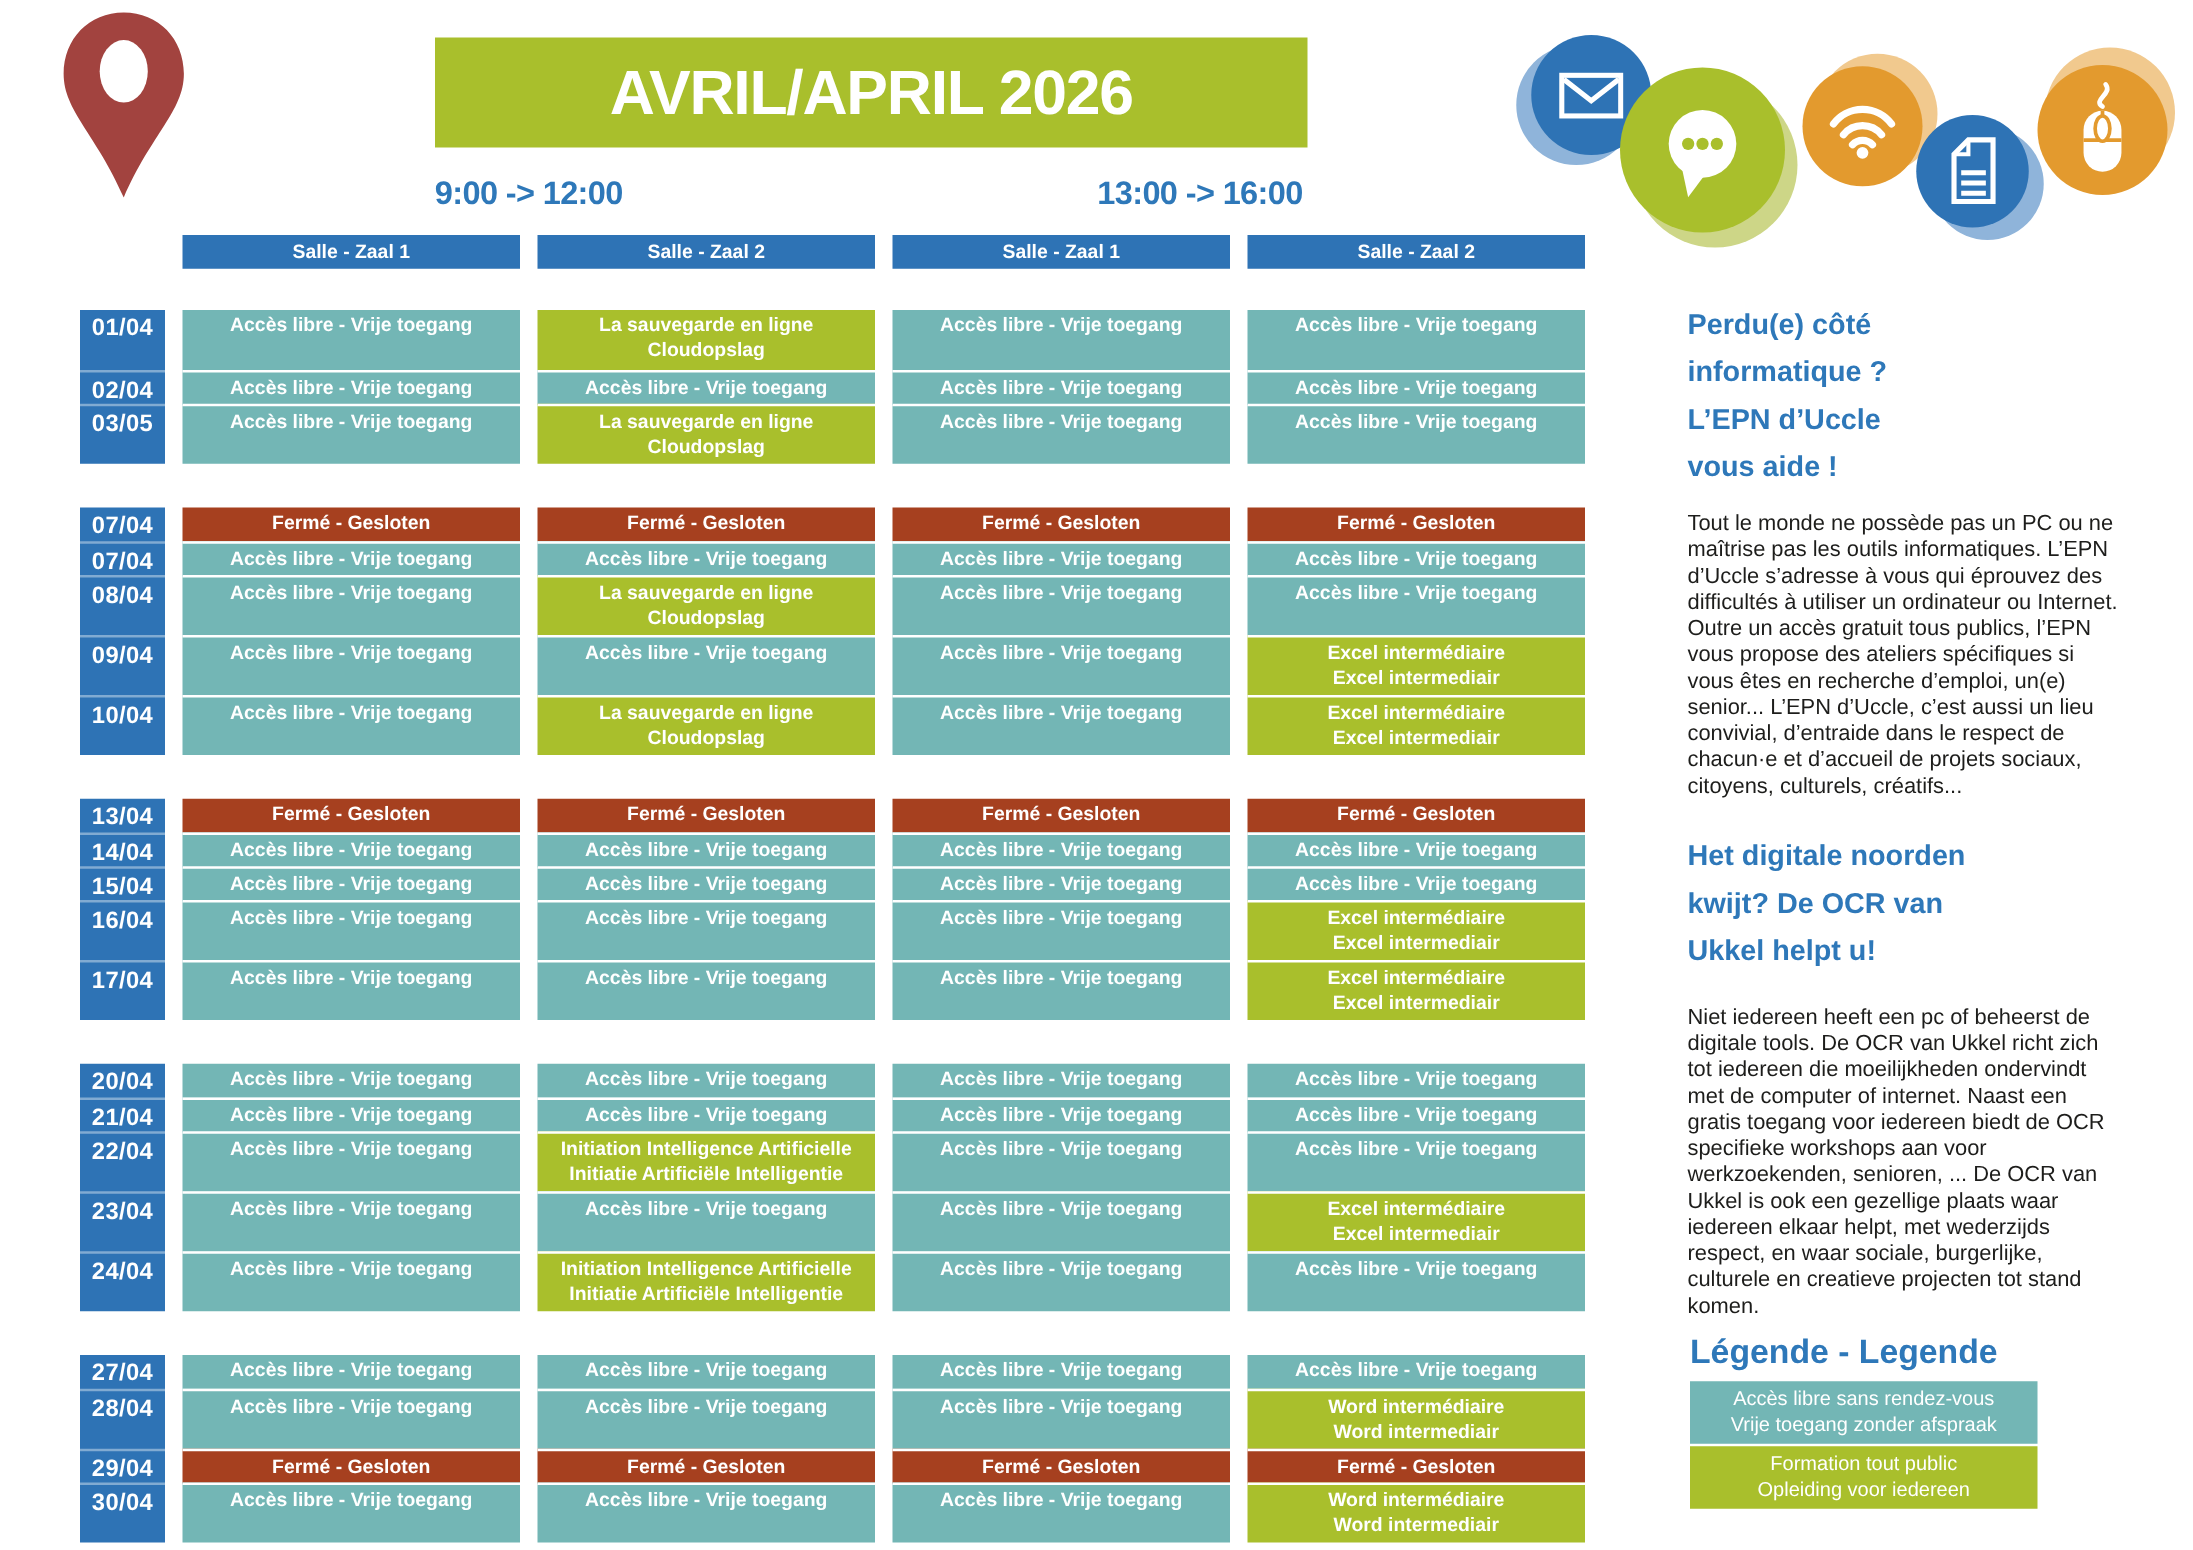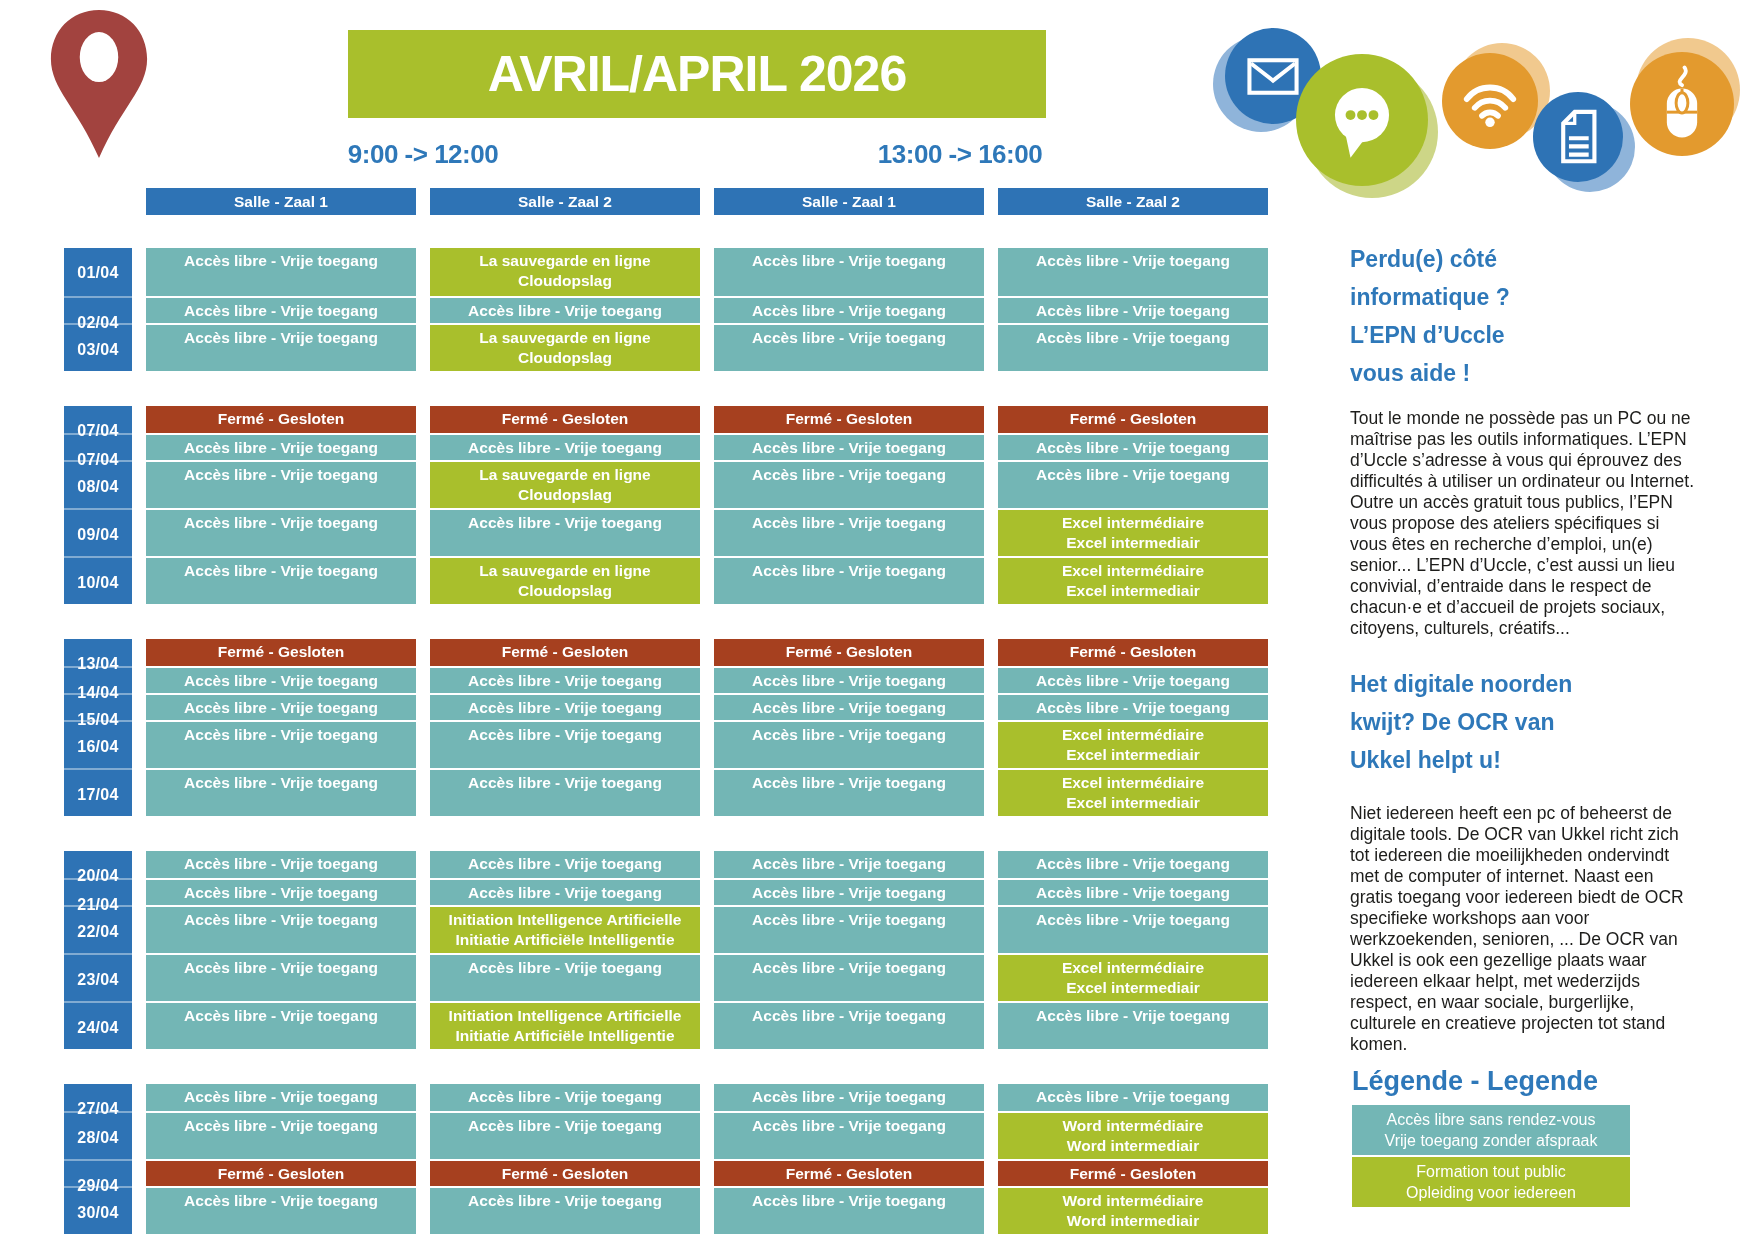--- a/index.html
+++ b/index.html
@@ -25,22 +25,22 @@
   .table{position:absolute;left:64px;top:188px;width:1200px;}
   .cols,.row{display:grid;grid-template-columns:68px 270px 270px 270px 270px;column-gap:14px;}
   .colhead{grid-column:auto;height:27px;background:var(--blue);color:#fff;font-weight:bold;font-size:15.5px;
            display:flex;align-items:center;justify-content:center;}
   .cols .spacer{height:27px;}
   .week{position:relative;margin-top:35px;}
   .week:first-of-type{margin-top:33px;}
   .week::before{content:"";position:absolute;left:0;top:0;bottom:0;width:68px;background:var(--blue);}
   .row{height:27px;position:relative;}
   .row.tall{height:48px;}
-  .date{position:relative;color:#fff;font-weight:bold;font-size:16px;text-align:center;
-        padding-top:16px;box-sizing:border-box;letter-spacing:.3px;}
+  .date{position:relative;color:#fff;font-weight:bold;font-size:19px;text-align:center;
+        padding-top:4px;box-sizing:border-box;letter-spacing:.3px;}
   .row.nf .date{border-top:2px solid rgba(255,255,255,.4);}
   .cell{font-weight:bold;font-size:15.5px;line-height:20px;color:#fff;text-align:center;
         padding-top:3px;box-sizing:border-box;overflow:hidden;}
   .row.nf .cell{border-top:2px solid #fff;}
   .c-open{background:var(--teal);}
   .c-closed{background:var(--red);}
   .c-training{background:var(--green);}
 
   
   .panel{position:absolute;left:1350px;top:240px;width:350px;}
@@ -146,21 +146,21 @@
             <div class="cell c-open">Accès libre - Vrije toegang</div>
           </div>
           <div class="row nf">
             <div class="date">02/04</div>
             <div class="cell c-open">Accès libre - Vrije toegang</div>
             <div class="cell c-open">Accès libre - Vrije toegang</div>
             <div class="cell c-open">Accès libre - Vrije toegang</div>
             <div class="cell c-open">Accès libre - Vrije toegang</div>
           </div>
           <div class="row tall nf">
-            <div class="date">03/04</div>
+            <div class="date">03/05</div>
             <div class="cell c-open">Accès libre - Vrije toegang</div>
             <div class="cell c-training">La sauvegarde en ligne<br>Cloudopslag</div>
             <div class="cell c-open">Accès libre - Vrije toegang</div>
             <div class="cell c-open">Accès libre - Vrije toegang</div>
           </div>
         </div>
         <div class="week">
           <div class="row">
             <div class="date">07/04</div>
             <div class="cell c-closed">Fermé - Gesloten</div>

